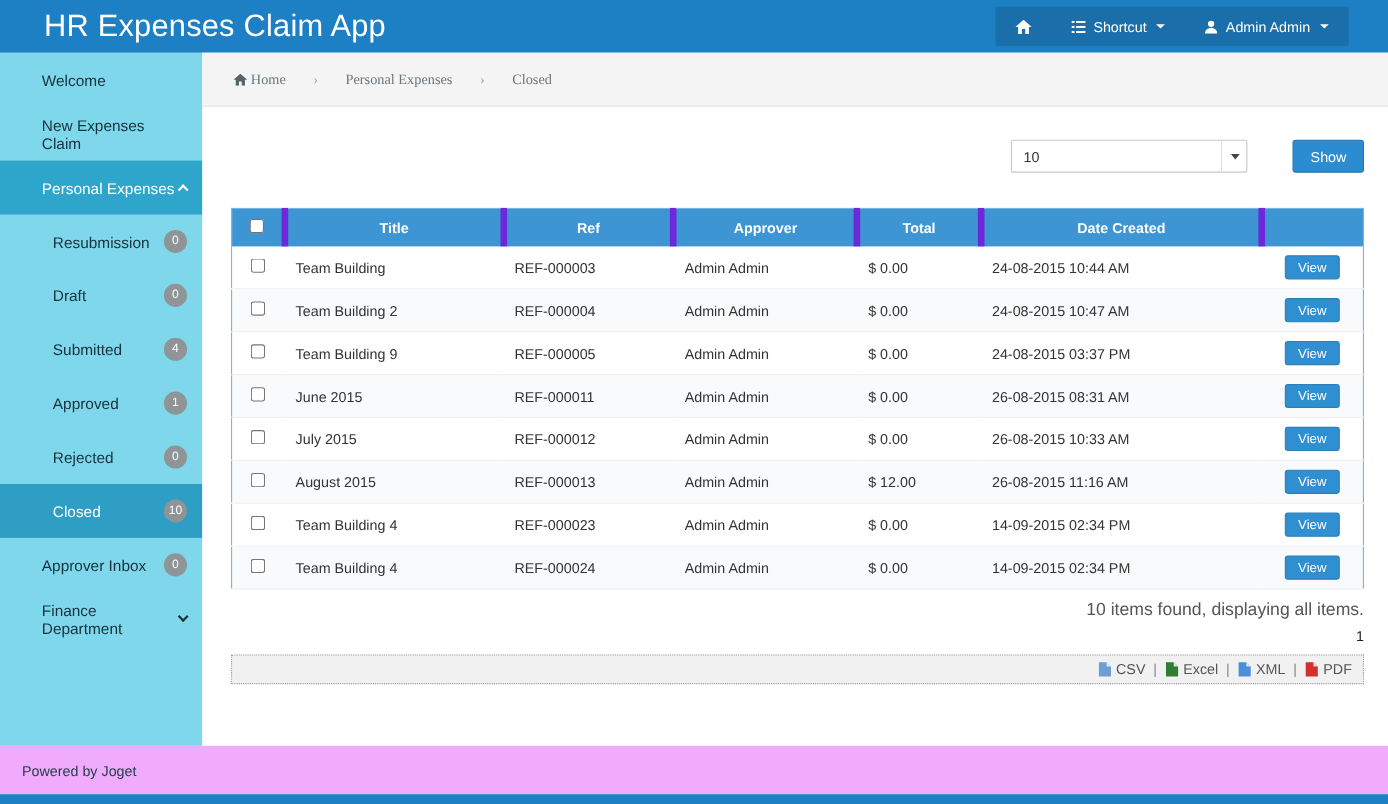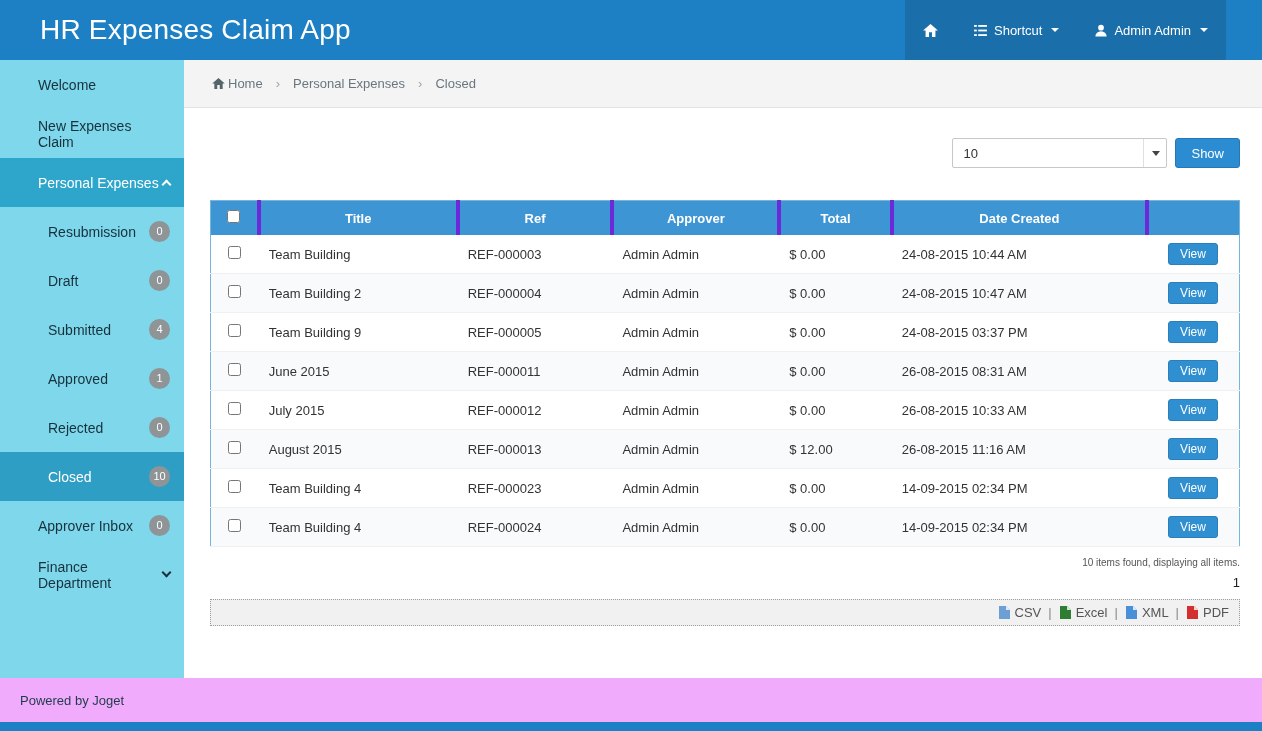--- a/index.html
+++ b/index.html
@@ -4,21 +4,21 @@
 <title>HR Expenses Claim App</title>
 <style>
   * { box-sizing: border-box; margin: 0; padding: 0; }
   html, body { width: 1262px; height: 731px; overflow: hidden; }
   body { font-family: "Liberation Sans", sans-serif; background: #fff; }
   .page { width: 1262px; height: 731px; display: flex; flex-direction: column; }
 
   
   .topbar { flex: 0 0 48px; background: #1e80c4; display: flex; align-items: center; justify-content: space-between; }
   .app-title { color: #fff; font-size: 28px; font-weight: 400; padding-left: 40px; letter-spacing: 0.2px; }
-  .topnav { display: flex; align-items: stretch; height: 60px; background: rgba(0,0,0,0.13); margin-right: 36px; }
+  .topnav { display: flex; align-items: stretch; height: 36px; background: rgba(0,0,0,0.13); margin-right: 36px; }
   .nav-item { display: flex; align-items: center; gap: 7px; padding: 0 18px; color: #fff; font-size: 13px; text-decoration: none; cursor: pointer; }
   .caret { width: 0; height: 0; border-left: 4px solid transparent; border-right: 4px solid transparent; border-top: 4px solid #fff; margin-left: 2px; }
 
   
   .body { flex: 1 1 auto; display: flex; min-height: 0; }
 
   
   .sidebar { flex: 0 0 184px; width: 184px; background: #7ed7ea; overflow: hidden; }
   .side-item { display: flex; align-items: center; height: 49px; padding: 0 14px; font-size: 14px; color: #17313d; cursor: pointer; }
   .side-item .label { flex: 1 1 auto; margin-left: 24px; }
@@ -37,40 +37,40 @@
   .crumb { color: #68767e; cursor: pointer; }
   .crumb-sep { color: #9aa5ab; padding: 0 2px; }
 
   .content { flex: 1 1 auto; padding: 0 22px 0 26px; }
 
   .toolbar { display: flex; justify-content: flex-end; align-items: center; gap: 8px; margin-top: 30px; }
   .select-wrap { position: relative; display: inline-block; }
   .select-wrap select { appearance: none; -webkit-appearance: none; width: 215px; height: 30px; border: 1px solid #c7c7c7; border-radius: 2px; background: #fff; font-size: 13px; color: #333; padding: 0 30px 0 10px; font-family: "Liberation Sans", sans-serif; }
   .select-caret { position: absolute; right: 0; top: 1px; width: 24px; height: 28px; display: flex; align-items: center; justify-content: center; border-left: 1px solid #e0e0e0; pointer-events: none; }
   .select-caret::after { content: ""; width: 0; height: 0; border-left: 4px solid transparent; border-right: 4px solid transparent; border-top: 5px solid #444; }
-  .show-btn { height: 30px; padding: 0 15px; background: #2b8cd2; color: #fff; border: 1px solid #2578b5; border-radius: 3px; font-size: 13px; cursor: pointer; font-family: "Liberation Sans", sans-serif; }
+  .show-btn { height: 30px; padding: 0 15px; background: #2b8cd2; color: #fff; border: 1px solid #2578b5; border-radius: 3px; font-size: 13px; cursor: pointer; font-family: "Liberation Sans", sans-serif; margin-left: 33px; }
 
   
   table.list { width: 100%; margin-top: 32px; border-collapse: collapse; font-size: 13px; border: 1px solid #79b4dd; }
-  table.list thead th { background: #3e95d4; color: #fff; font-weight: 700; text-align: center; padding: 9px 8px; border-right: 4px solid #6d28d9; height: 34px; }
+  table.list thead th { background: #3e95d4; color: #fff; font-weight: 700; text-align: center; padding: 9px 8px; border-right: 6px solid #6d28d9; height: 34px; }
   table.list thead th:last-child { border-right: none; }
   table.list thead th:nth-child(1) { width: 48px; }
   table.list thead th:nth-child(2) { width: 198px; }
   table.list thead th:nth-child(3) { width: 154px; }
   table.list thead th:nth-child(4) { width: 166px; }
   table.list thead th:nth-child(5) { width: 112px; }
   table.list thead th:nth-child(6) { width: 254px; }
   table.list thead th:nth-child(7) { width: 92px; }
   table.list tbody td { padding: 8px 10px; color: #333; border-bottom: 1px solid #f0f0f0; height: 33px; }
   table.list tbody tr:nth-child(even) { background: #f8fafb; }
   table.list td.cb-col, table.list th.cb-col { text-align: center; }
   table.list td.action-col { text-align: center; }
   .view-btn { background: #2f8fd0; color: #fff; border: 1px solid #2a7fba; border-radius: 3px; font-size: 12px; padding: 3px 11px; cursor: pointer; font-family: "Liberation Sans", sans-serif; }
 
-  .items-found { text-align: right; font-size: 10px; color: #555; margin-top: 10px; }
+  .items-found { text-align: right; font-size: 16px; color: #555; margin-top: 10px; }
   .page-number { text-align: right; font-size: 13px; color: #222; margin-top: 7px; }
 
   .export-bar { margin-top: 9px; border: 1px dotted #9c9c9c; background: #f1f1f1; padding: 5px 10px; display: flex; justify-content: flex-end; align-items: center; gap: 7px; font-size: 13px; color: #444; }
   .exp-link { display: inline-flex; align-items: center; gap: 4px; color: #555; text-decoration: none; cursor: pointer; }
   .exp-sep { color: #888; }
   .file-icon { display: inline-flex; align-items: center; }
 
   
   .footer { flex: 0 0 44px; background: #f0abfc; display: flex; align-items: center; padding-left: 20px; font-size: 13px; color: #1e3b47; }
   .bottom-strip { flex: 0 0 9px; background: #1e80c4; }
@@ -165,21 +165,21 @@
       </aside>
 
     <main class="main">
 
       <div class="breadcrumb-bar">
         <span class="home-glyph">
           <svg width="13" height="11" viewBox="0 0 16 14" fill="#55636b">
               <path d="M8 0 L16 7 H13.3 V14 H9.6 V9 H6.4 V14 H2.7 V7 H0 Z"></path>
             </svg>
         </span>
-        <span style="display:flex;align-items:flex-end;gap:11px;">
+        <span style="display:flex;align-items:flex-end;gap:23px;font-family:Liberation Serif, serif;">
             <span class="crumb">Home</span>
             <span class="crumb-sep">›</span>
             <span class="crumb">Personal Expenses</span>
             <span class="crumb-sep">›</span>
             <span class="crumb">Closed</span>
           </span>
       </div>
 
       <div class="content">
 

